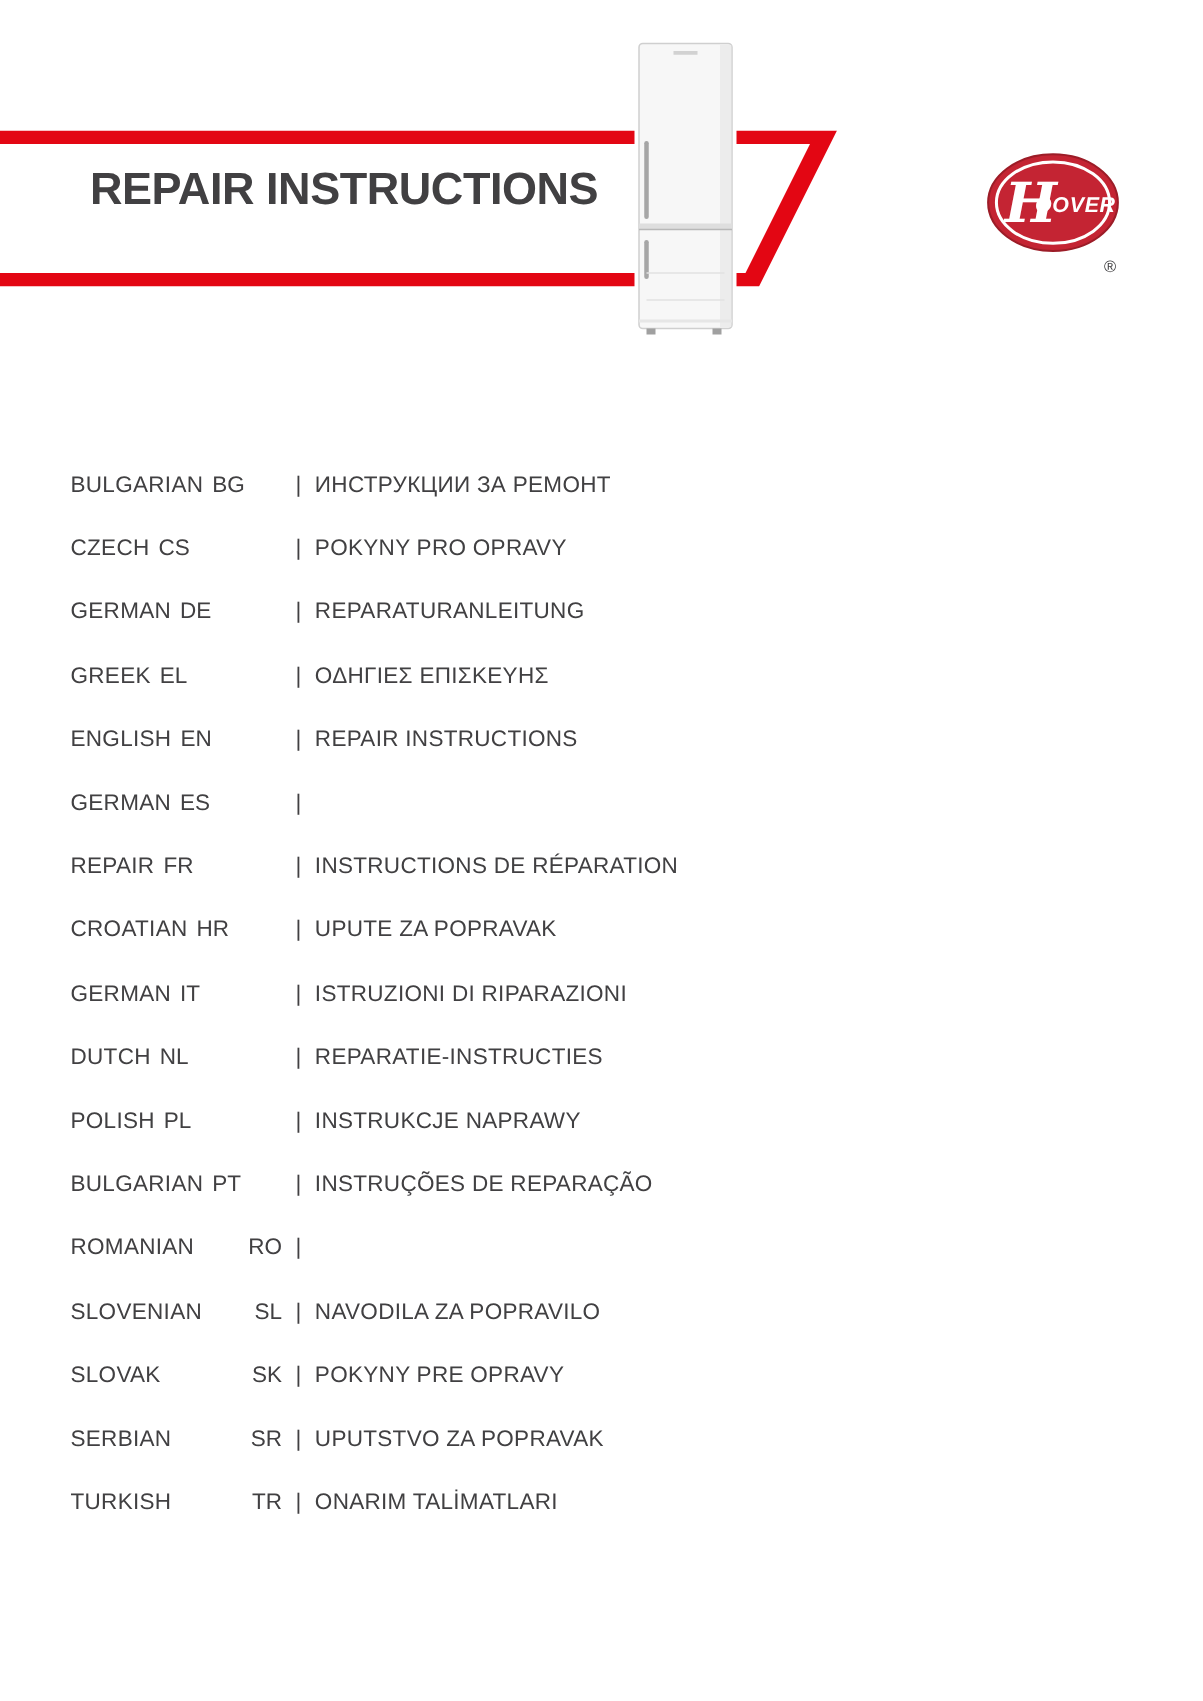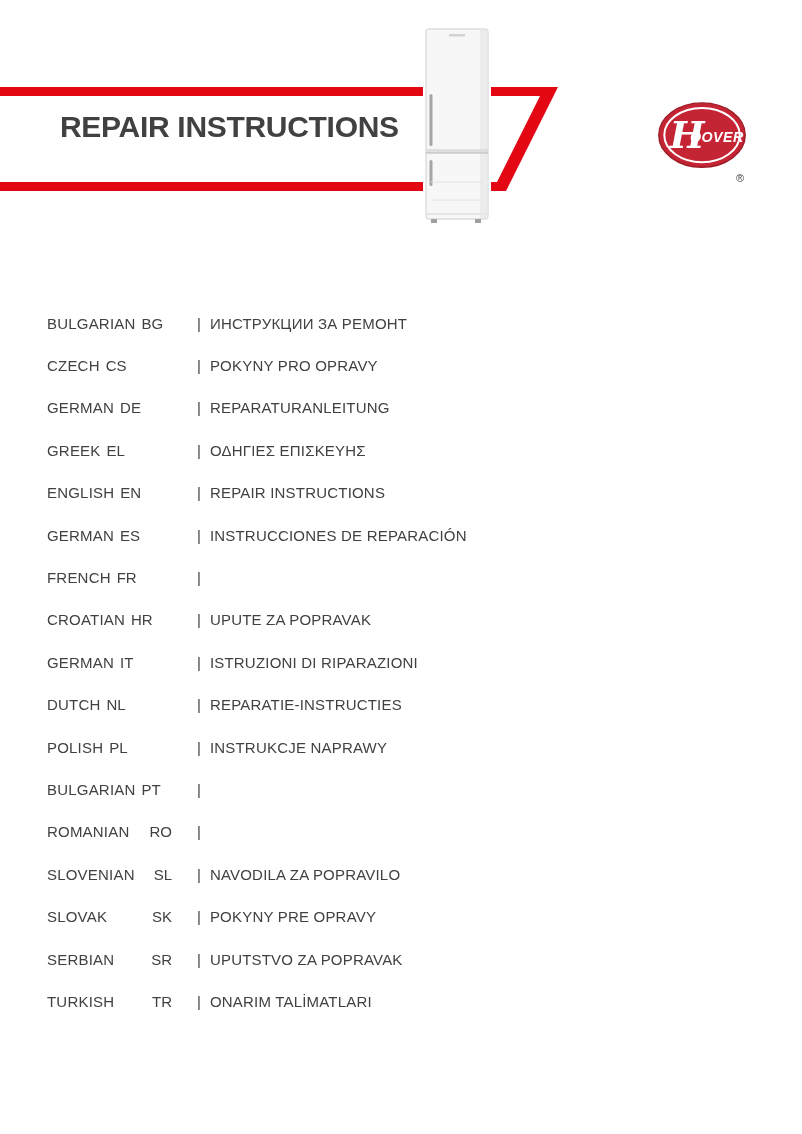--- a/index.html
+++ b/index.html
@@ -90,21 +90,21 @@
     white-space: nowrap;
   }
   .lang-code {
     font-weight: 400;
     margin-left: 6px;
     white-space: nowrap;
   }
   
   .lang-row:nth-child(n+13) .lang-left {
     justify-content: space-between;
-    padding-right: 25px;
+    padding-right: 9px;
   }
   .lang-row:nth-child(n+13) .lang-code { margin-left: 0; }
   .pipe {
     font-weight: 400;
     color: #414042;
     flex: 0 0 auto;
   }
   .lang-title {
     margin-left: 9px;
     font-weight: 400;
@@ -196,29 +196,29 @@
     <span class="pipe">|</span>
     <span class="lang-title">REPAIR INSTRUCTIONS</span>
   </div>
 
   <div class="lang-row">
     <div class="lang-left">
       <span class="lang-name">GERMAN</span>
       <span class="lang-code">ES</span>
     </div>
     <span class="pipe">|</span>
-    <span class="lang-title">INSTRUCCIONES DE REPARACIÓN</span>
-  </div>
-
-  <div class="lang-row">
-    <div class="lang-left">
-      <span class="lang-name">FRENCH</span>
+  </div>
+
+  <div class="lang-row">
+    <div class="lang-left">
+      <span class="lang-name">REPAIR</span>
       <span class="lang-code">FR</span>
     </div>
     <span class="pipe">|</span>
+    <span class="lang-title">INSTRUCTIONS DE RÉPARATION</span>
   </div>
 
   <div class="lang-row">
     <div class="lang-left">
       <span class="lang-name">CROATIAN</span>
       <span class="lang-code">HR</span>
     </div>
     <span class="pipe">|</span>
     <span class="lang-title">UPUTE ZA POPRAVAK</span>
   </div>
@@ -249,20 +249,21 @@
     <span class="pipe">|</span>
     <span class="lang-title">INSTRUKCJE NAPRAWY</span>
   </div>
 
   <div class="lang-row">
     <div class="lang-left">
       <span class="lang-name">BULGARIAN</span>
       <span class="lang-code">PT</span>
     </div>
     <span class="pipe">|</span>
+    <span class="lang-title">INSTRUÇÕES DE REPARAÇÃO</span>
   </div>
 
   <div class="lang-row">
     <div class="lang-left">
       <span class="lang-name">ROMANIAN</span>
       <span class="lang-code">RO</span>
     </div>
     <span class="pipe">|</span>
   </div>
 

